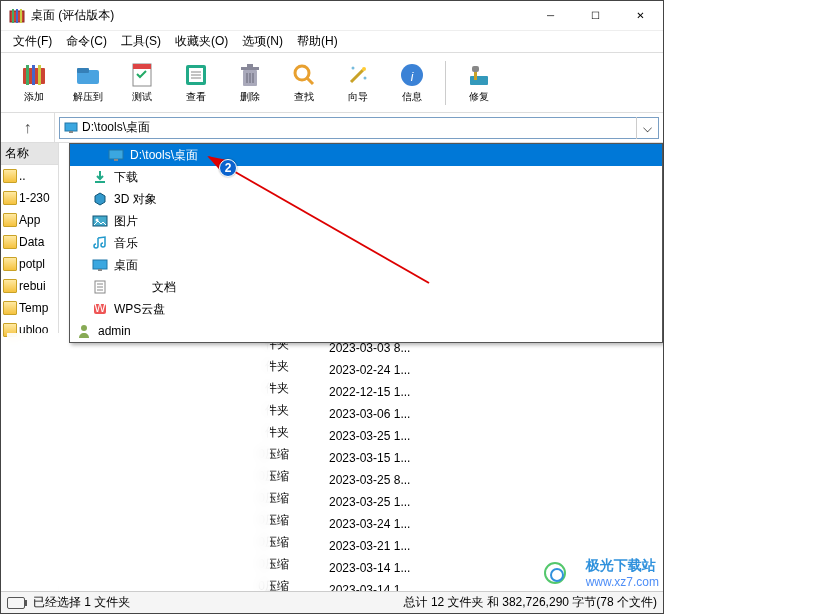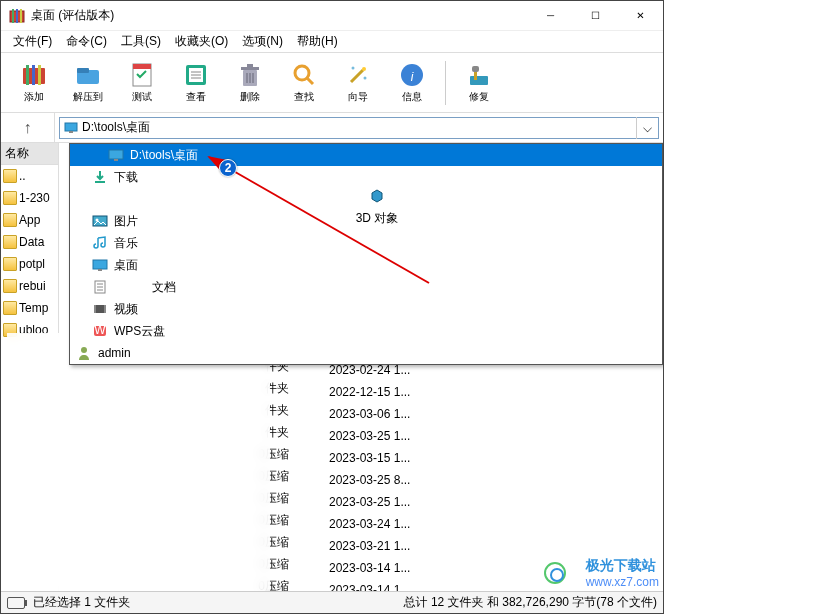--- a/index.html
+++ b/index.html
@@ -246,21 +246,21 @@
           </div>
           <div class="dd-item" style="padding-left: 22px;">
             <span class="dd-icon">
               <svg width="16" height="16">
                 <path d="M8 2v8M5 7l3 3 3-3" stroke="#2a8" stroke-width="2" fill="none"></path>
                 <rect x="3" y="12" width="10" height="2" fill="#2a8"></rect>
               </svg>
             </span>
             <span>下载</span>
           </div>
-          <div class="dd-item" style="padding-left: 22px; flex-direction: column;">
+          <div class="dd-item" style="padding-left: 22px;">
             <span class="dd-icon">
               <svg width="16" height="16">
                 <path d="M8 2l5 3v6l-5 3-5-3V5z" fill="#39c" stroke="#157"></path>
               </svg>
             </span>
             <span>3D 对象</span>
           </div>
           <div class="dd-item" style="padding-left: 22px;">
             <span class="dd-icon">
               <svg width="16" height="16">
@@ -291,30 +291,20 @@
           <div class="dd-item" style="padding-left: 22px; gap: 44px;">
             <span class="dd-icon">
               <svg width="16" height="16">
                 <rect x="3" y="2" width="10" height="12" fill="#fff" stroke="#888"></rect>
                 <line x1="5" y1="5" x2="11" y2="5" stroke="#888"></line>
                 <line x1="5" y1="8" x2="11" y2="8" stroke="#888"></line>
                 <line x1="5" y1="11" x2="11" y2="11" stroke="#888"></line>
               </svg>
             </span>
             <span>文档</span>
-          </div>
-          <div class="dd-item" style="padding-left: 22px;">
-            <span class="dd-icon">
-              <svg width="16" height="16">
-                <rect x="2" y="4" width="12" height="8" fill="#555"></rect>
-                <rect x="2" y="4" width="2" height="8" fill="#888"></rect>
-                <rect x="12" y="4" width="2" height="8" fill="#888"></rect>
-              </svg>
-            </span>
-            <span>视频</span>
           </div>
           <div class="dd-item" style="padding-left: 22px;">
             <span class="dd-icon">
               <svg width="16" height="16">
                 <rect x="2" y="3" width="12" height="10" fill="#e55" rx="2"></rect>
                 <text x="8" y="11" text-anchor="middle" fill="#fff" font-size="7">W</text>
               </svg>
             </span>
             <span>WPS云盘</span>
           </div>

